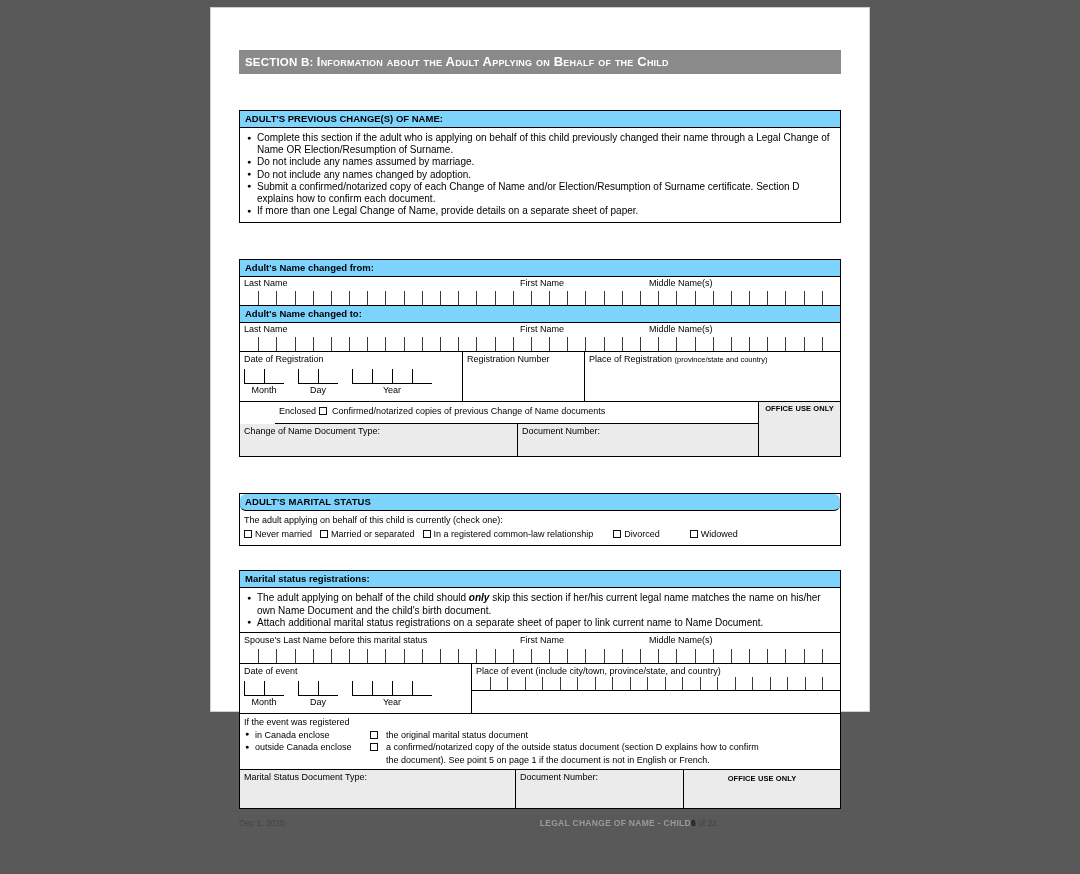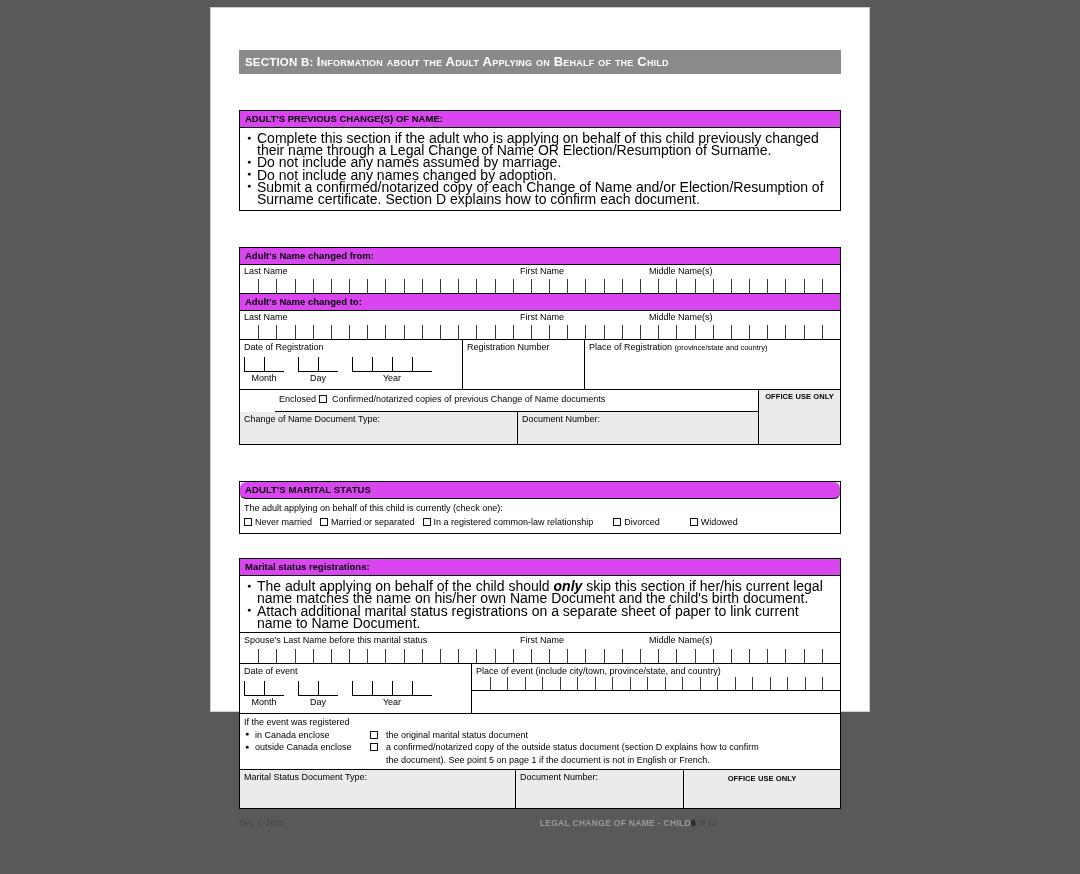--- a/index.html
+++ b/index.html
@@ -47,35 +47,35 @@
     font-size: 13px;
   }
 
   
   .block {
     border: 1.5px solid #000;
     margin-top: 0;
     background: #fff;
   }
   .bar {
-    background: #d946ef;
+    background: #7dd3fc;
     border-bottom: 1.5px solid #000;
     font-size: 9.5px;
     font-weight: bold;
     padding: 2px 4px 2px 5px;
     color: #000;
     line-height: 12px;
   }
   .bar.caps { letter-spacing: .1px; border-radius: 6px; }
 
   ul.bullets {
     list-style: none;
     margin: 0;
     padding: 4px 6px 5px 6px;
-    font-size: 14px;
+    font-size: 10px;
     line-height: 12.2px;
     color: #000;
   }
   ul.bullets li {
     position: relative;
     padding-left: 11px;
     margin: 0 0 0 0;
   }
   ul.bullets li::before {
     content: "\25CF";
@@ -245,20 +245,21 @@
 
     <div class="spacer-lg"></div>
 
     <div class="block">
       <div class="bar">ADULT'S PREVIOUS CHANGE(S) OF NAME:</div>
       <ul class="bullets">
         <li>Complete this section if the adult who is applying on behalf of this child previously changed their name through a Legal Change of Name OR Election/Resumption of Surname.</li>
         <li>Do not include any names assumed by marriage.</li>
         <li>Do not include any names changed by adoption.</li>
         <li>Submit a confirmed/notarized copy of each Change of Name and/or Election/Resumption of Surname certificate. Section D explains how to confirm each document.</li>
+        <li>If more than one Legal Change of Name, provide details on a separate sheet of paper.</li>
       </ul>
     </div>
 
     <div class="spacer-lg"></div>
 
     <div class="block">
 
       <div class="bar">Adult's Name changed from:</div>
       <div class="namehdr">
         <div style="width:272px">Last Name</div>

